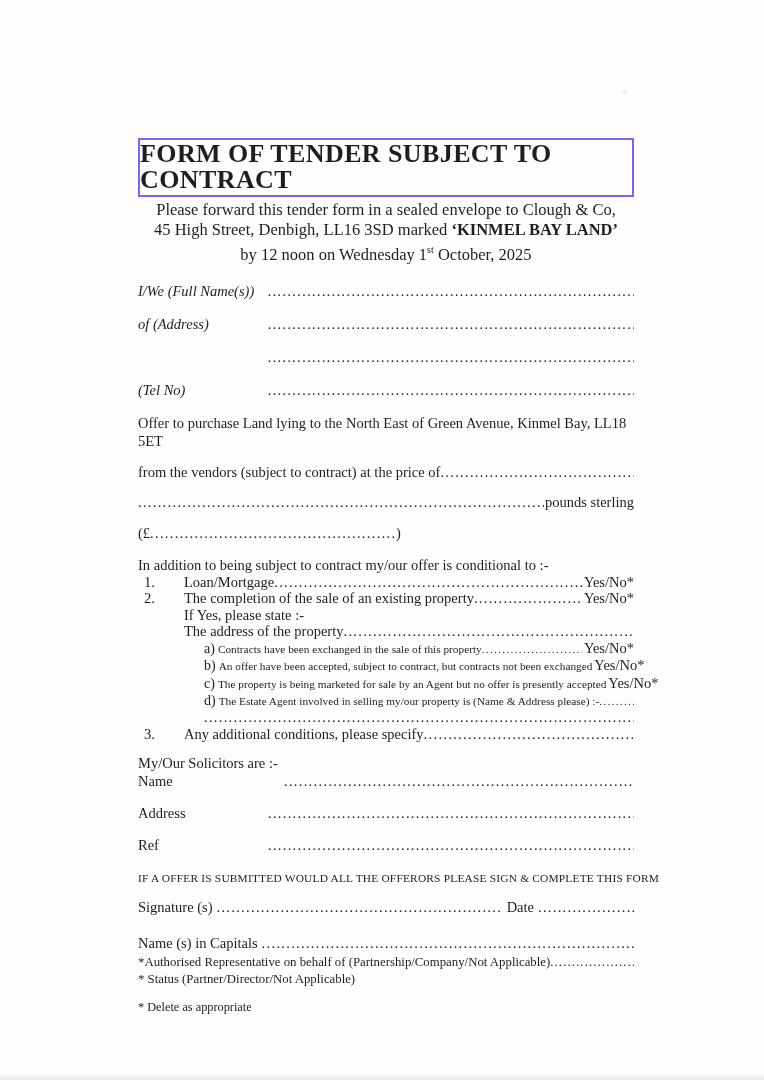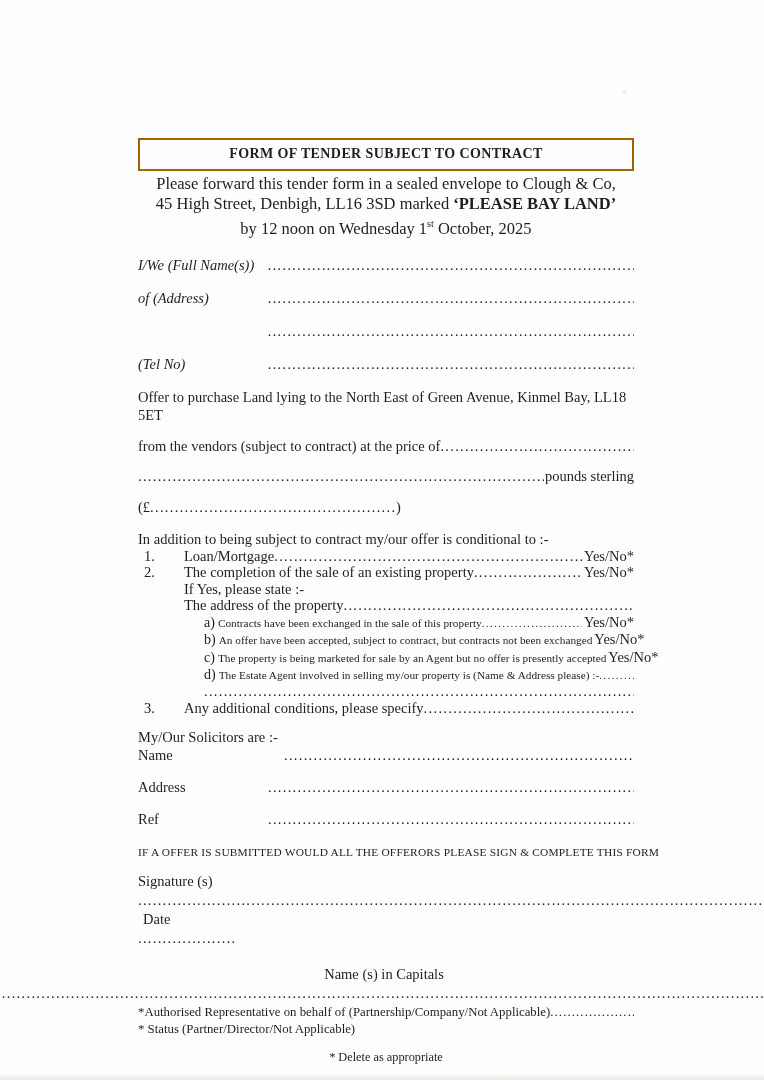--- a/index.html
+++ b/index.html
@@ -8,24 +8,23 @@
     background:#fdfdfc;
     font-family:"Liberation Serif", serif;
     color:#1e1e1e;
     overflow:hidden;
   }
   .sheet { position:relative; width:764px; height:1080px; background:#fefefe; }
   .content { position:absolute; left:138px; top:138px; width:496px; }
 
   
   .titlebox {
-    border:2px solid #a16207;
-    text-align:center;
+    border:2px solid #8b5cf6;
     font-weight:bold;
-    font-size:14px;
+    font-size:26px;
     line-height:26px;
     letter-spacing:0.4px;
     padding:1px 0 2px 0;
   }
   .intro { text-align:center; font-size:16.5px; line-height:20px; margin-top:3px; }
   .intro sup { font-size:10px; }
 
   
   .frow { display:flex; align-items:baseline; font-size:14.5px; line-height:19px; }
   .flabel { flex:0 0 130px; white-space:nowrap; }
@@ -67,28 +66,28 @@
 
   
   .notice {
     margin-top:16px;
     font-weight:normal;
     font-size:11.4px;
     letter-spacing:0.2px;
     line-height:14px;
     white-space:nowrap;
   }
-  .sigrow { margin-top:13px; display:flex; align-items:baseline; font-size:14.5px; line-height:19px;flex-direction:column; }
+  .sigrow { margin-top:13px; display:flex; align-items:baseline; font-size:14.5px; line-height:19px; }
   .siglabel { flex:0 0 auto; padding-right:4px; }
   .datelabel { flex:0 0 auto; padding:0 4px 0 5px; }
   .datedots { flex:0 0 auto; width:96px; }
   .capitalsrow { margin-top:17px;align-items:center; }
   .smallrow { display:flex; align-items:baseline; font-size:12.8px; line-height:15px; margin-top:2px; }
   .smallrow .dots { letter-spacing:1.1px; }
-  .deletenote { margin-top:13px; font-size:12.3px; line-height:15px;text-align:center; }
+  .deletenote { margin-top:13px; font-size:12.3px; line-height:15px; }
 
   .bottom-shade {
     position:absolute; left:0; bottom:0; width:100%; height:7px;
     background:linear-gradient(to bottom, rgba(255,255,255,0), #e9e9e7);
   }
   .scan-speck {
     position:absolute; left:622px; top:90px; width:5px; height:3px;
     background:#ececea; border-radius:50%;
   }
 </style>
@@ -97,21 +96,21 @@
 
 <div class="sheet">
   <div class="scan-speck"></div>
 
   <div class="content">
 
     <div class="titlebox">FORM OF TENDER SUBJECT TO CONTRACT</div>
 
     <div class="intro">
       <div>Please forward this tender form in a sealed envelope to Clough &amp; Co,</div>
-      <div><span>45 High Street, Denbigh, LL16 3SD marked </span><b>‘PLEASE BAY LAND’</b></div>
+      <div><span>45 High Street, Denbigh, LL16 3SD marked </span><b>‘KINMEL BAY LAND’</b></div>
       <div><span>by 12 noon on Wednesday 1</span><sup>st</sup><span> October, 2025</span></div>
     </div>
 
     <div class="applicant">
       <div class="frow">
         <span class="flabel">I/We (Full Name(s))</span>
         <span class="dots">..........................................................................................................................................................................................................................................................................................................................................</span>
       </div>
       <div class="frow">
         <span class="flabel">of (Address)</span>

